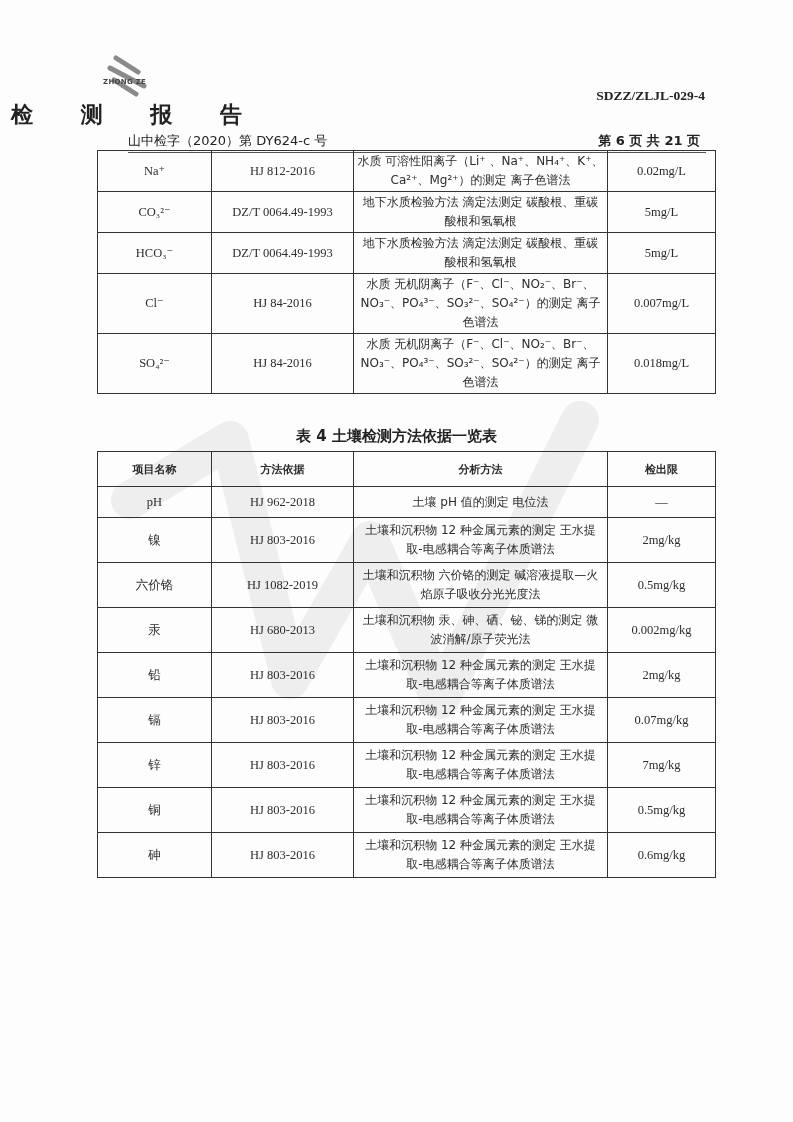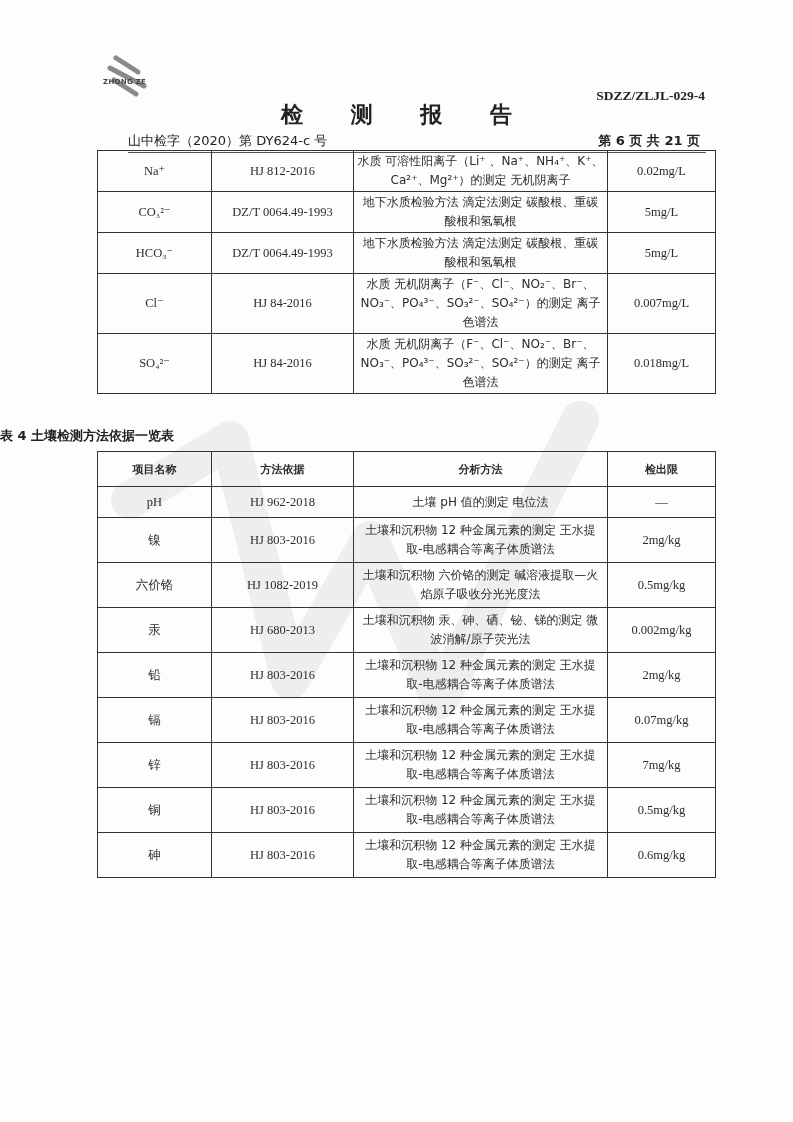--- a/index.html
+++ b/index.html
@@ -3,35 +3,35 @@
 <meta charset="utf-8">
 <style>
   html,body{margin:0;padding:0;background:#fdfdfd;}
   body{width:793px;height:1122px;position:relative;overflow:hidden;
        font-family:"DejaVu Serif","Liberation Serif",serif;color:#2a2a2a;}
   .watermark{position:absolute;left:110px;top:380px;width:520px;height:420px;pointer-events:none;opacity:0.12;}
   .logo{position:absolute;left:100px;top:52px;width:60px;height:46px;}
   .logo-text{position:absolute;left:103px;top:78px;font-family:"DejaVu Sans","Liberation Sans",sans-serif;
              font-size:7px;font-weight:bold;color:#444;letter-spacing:0.3px;}
   .docid{position:absolute;right:88px;top:88px;font-family:"Liberation Serif",serif;font-weight:bold;font-size:13.5px;color:#222;text-align:right;}
-  .title{position:absolute;left:0;right:0;top:100px;text-align:center;font-family:"DejaVu Sans","Liberation Sans",sans-serif;
-         font-weight:bold;font-size:22px;letter-spacing:20px;color:#222;padding-left:20px;}
+  .title{position:absolute;left:0;right:0;top:100px;text-align:left;font-family:"DejaVu Sans","Liberation Sans",sans-serif;
+         font-weight:bold;font-size:22px;letter-spacing:20px;color:#222;padding-left:11px;}
   .subline{position:absolute;left:97px;right:87px;top:132px;height:20px;border-bottom:1.5px solid #555;margin-left:31px;}
   .report-no{position:absolute;left:0;top:0;font-family:"DejaVu Sans","Liberation Sans",sans-serif;font-size:13px;color:#222;}
   .page-info{position:absolute;right:6px;top:0;font-family:"DejaVu Sans","Liberation Sans",sans-serif;font-size:13px;font-weight:bold;color:#222;}
   table{border-collapse:collapse;position:absolute;left:97px;width:618px;table-layout:fixed;}
   td,th{border:1px solid #333;text-align:center;vertical-align:middle;font-size:12.5px;line-height:19px;padding:1px 3px;
         font-family:"Liberation Serif","DejaVu Serif",serif;color:#2c2c2c;}
   th{font-family:"DejaVu Sans","Liberation Sans",sans-serif;font-weight:bold;font-size:11px;height:32px;}
   .c1{width:114px}.c2{width:142px}.c3{width:254px}.c4{width:108px}
   #t1{top:150px;}
   #t1 tr.r2 td{height:38px;}
   #t1 tr.r3 td{height:57px;}
-  .caption{position:absolute;left:0;right:0;top:427px;font-family:"DejaVu Sans","Liberation Sans",sans-serif;
-           font-weight:bold;font-size:13px;color:#222;}
+  .caption{position:absolute;left:0;right:0;top:427px;text-align:center;font-family:"DejaVu Sans","Liberation Sans",sans-serif;
+           font-weight:bold;font-size:15px;color:#222;}
   #t2{top:451px;}
   #t2 tr.r1 td{height:28px;}
   #t2 tr.r2 td{height:42px;}
   .ana{font-family:"DejaVu Sans","Liberation Sans",sans-serif;font-size:12px;}
 </style>
 </head>
 <body>
 
 <svg class="watermark" viewBox="0 0 520 420">
   <path d="M20 120 L120 60 L180 300 L260 160 L330 320 L470 40" fill="none" stroke="#888" stroke-width="38" stroke-linejoin="round" stroke-linecap="round"></path>
@@ -56,21 +56,21 @@
   <colgroup>
       <col class="c1">
       <col class="c2">
       <col class="c3">
       <col class="c4">
     </colgroup>
   <tbody>
       <tr class="r2">
     <td>Na⁺</td>
     <td>HJ 812-2016</td>
-    <td class="ana">水质 可溶性阳离子（Li⁺ 、Na⁺、NH₄⁺、K⁺、Ca²⁺、Mg²⁺）的测定 无机阴离子</td>
+    <td class="ana">水质 可溶性阳离子（Li⁺ 、Na⁺、NH₄⁺、K⁺、Ca²⁺、Mg²⁺）的测定 离子色谱法</td>
     <td>0.02mg/L</td>
   </tr>
   <tr class="r2">
     <td>CO₃²⁻</td>
     <td>DZ/T 0064.49-1993</td>
     <td class="ana">地下水质检验方法 滴定法测定 碳酸根、重碳酸根和氢氧根</td>
     <td>5mg/L</td>
   </tr>
   <tr class="r2">
     <td>HCO₃⁻</td>

